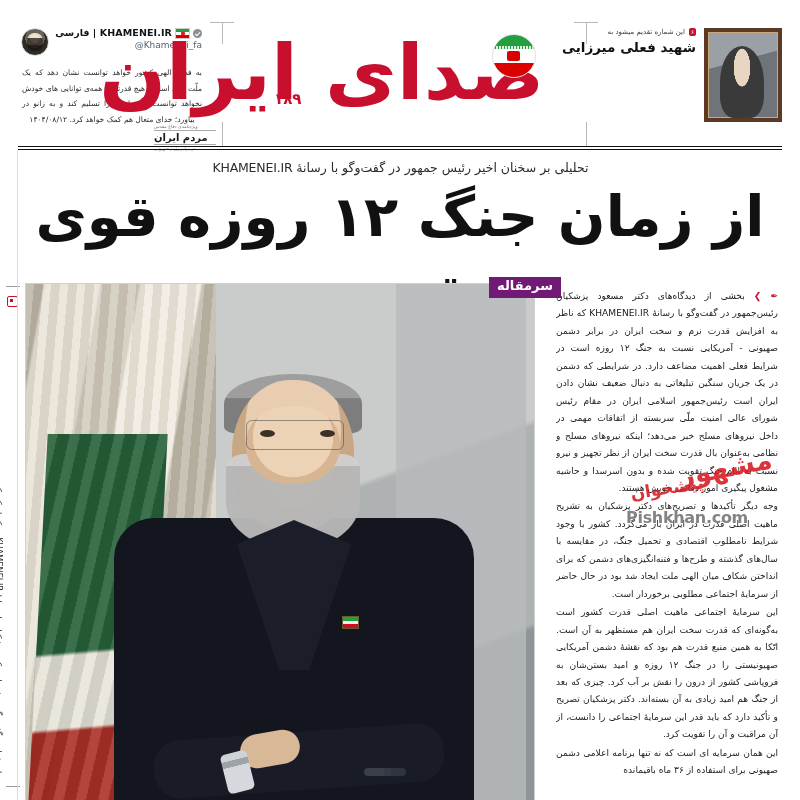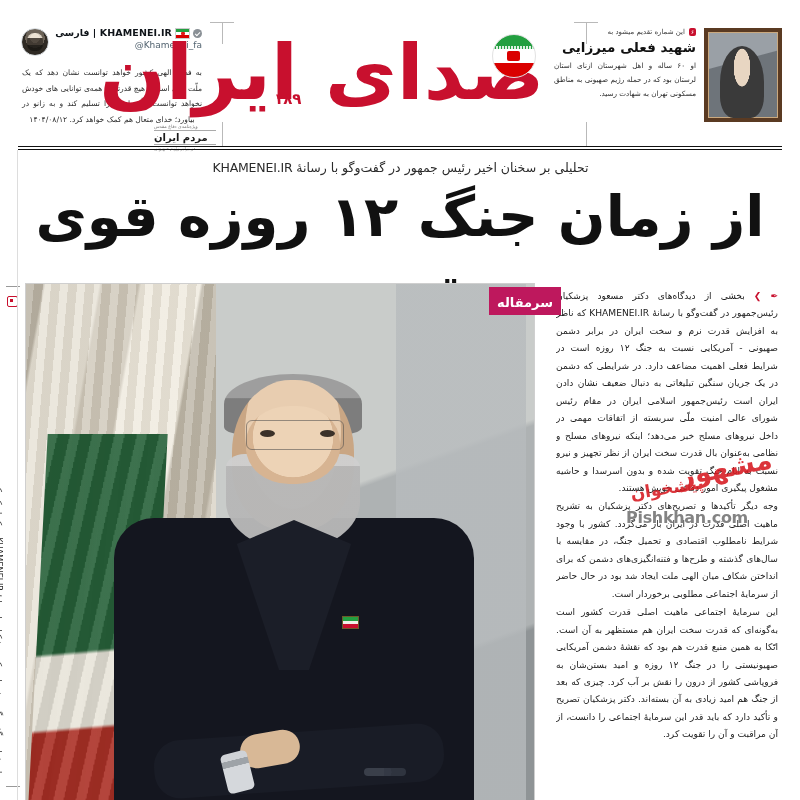--- a/index.html
+++ b/index.html
@@ -154,23 +154,23 @@
   .qr-strip .vtxt{
     position:absolute;left:0;top:22px;width:470px;height:16px;
     transform:rotate(90deg);transform-origin:left top;
     font-size:8.2px;color:#2a2a2a;white-space:nowrap;direction:rtl;text-align:right;
   }
   .qr-mark{position:absolute;left:3px;top:8px;width:9px;height:9px;border:1px solid #c8102e;border-radius:2px;}
   .qr-mark:after{content:"";position:absolute;left:2px;top:2px;width:3px;height:3px;background:#c8102e;}
 
   
   .badge-sarmaghale{
-    position:absolute;right:239px;top:287px;
-    background:#be185d;color:#fff;font-size:13px;font-weight:bold;
-    padding:8px 8px 5px;letter-spacing:-.3px;z-index:5;
+    position:absolute;right:239px;top:277px;
+    background:#701a75;color:#fff;font-size:13px;font-weight:bold;
+    padding:1px 8px 5px;letter-spacing:-.3px;z-index:5;
   }
 
   
   .col{
     position:absolute;right:22px;top:288px;width:222px;height:505px;
     font-size:9.1px;line-height:1.92;color:#1c1c1c;
     text-align:justify;text-align-last:right;direction:rtl;overflow:hidden;
   }
   .col p{margin:0 0 1px;}
   .lead-icon{display:inline-block;color:#c8102e;font-size:9px;font-weight:bold;}
@@ -237,21 +237,20 @@
     </div>
 
     <div class="martyr">
       <div class="martyr-photo"></div>
       <div class="martyr-txt">
         <div class="m-pre">
           <span>این شماره تقدیم میشود به</span>
           <span class="dot">۶</span>
         </div>
         <div class="m-name">شهید فعلی میرزایی</div>
-        <div class="m-desc">او ۶۰ ساله و اهل شهرستان ازنای استان لرستان بود که در حمله رژیم صهیونی به مناطق مسکونی تهران به شهادت رسید.</div>
       </div>
     </div>
   </div>
 
   <div class="rule-top"></div>
   <div class="rule-top2"></div>
 
   <div class="kicker">تحلیلی بر سخنان اخیر رئیس جمهور در گفت‌وگو با رسانهٔ KHAMENEI.IR</div>
   <div class="headline">از زمان جنگ ۱۲ روزه قوی تریم</div>
 
@@ -286,20 +285,21 @@
   <div class="tick tick-h" style="left:6px;top:286px;width:14px;background:#999;"></div>
   <div class="tick tick-h" style="left:6px;top:786px;width:14px;background:#999;"></div>
   <div class="edge-l"></div>
 
   <div class="badge-sarmaghale">سرمقاله</div>
 
   <div class="col">
     <p><span class="lead-icon">✒</span> <span class="chev">❯</span> <span>بخشی از دیدگاه‌های دکتر مسعود پزشکیان رئیس‌جمهور در گفت‌وگو با رسانهٔ KHAMENEI.IR که ناظر به افزایش قدرت نرم و سخت ایران در برابر دشمن صهیونی - آمریکایی نسبت به جنگ ۱۲ روزه است در شرایط فعلی اهمیت مضاعف دارد. در شرایطی که دشمن در یک جریان سنگین تبلیغاتی به دنبال ضعیف نشان دادن ایران است رئیس‌جمهور اسلامی ایران در مقام رئیس شورای عالی امنیت ملّی سربسته از اتفاقات مهمی در داخل نیروهای مسلح خبر می‌دهد؛ اینکه نیروهای مسلح و نظامی به‌عنوان بال قدرت سخت ایران از نظر تجهیز و نیرو نسبت به ایام جنگ تقویت شده و بدون اسرسدا و حاشیه مشغول پیگیری امور دفاعی خویش هستند.</span></p>
     <p>وجه دیگر تأکیدها و تصریح‌های دکتر پزشکیان به تشریح ماهیت اصلی قدرت در ایران باز می‌گردد. کشور با وجود شرایط نامطلوب اقتصادی و تحمیل جنگ، در مقایسه با سال‌های گذشته و طرح‌ها و فتنه‌انگیزی‌های دشمن که برای انداختن شکاف میان الهی ملت ایجاد شد بود در حال حاضر از سرمایهٔ اجتماعی مطلوبی برخوردار است.</p>
     <p>این سرمایهٔ اجتماعی ماهیت اصلی قدرت کشور است به‌گونه‌ای که قدرت سخت ایران هم مستظهر به آن است. اتّکا به همین منبع قدرت هم بود که نقشهٔ دشمن آمریکایی صهیونیستی را در جنگ ۱۲ روزه و امید بستن‌شان به فروپاشی کشور از درون را نقش بر آب کرد. چیزی که بعد از جنگ هم امید زیادی به آن بسته‌اند. دکتر پزشکیان تصریح و تأکید دارد که باید قدر این سرمایهٔ اجتماعی را دانست، از آن مراقبت و آن را تقویت کرد.</p>
+    <p>این همان سرمایه ای است که نه تنها برنامه اعلامی دشمن صهیونی برای استفاده از ۳۶ ماه باقیمانده</p>
   </div>
 
   <div class="watermark">
     <div class="wm-fa">مشهور</div>
     <div class="wm-fa2">پیشخوان</div>
     <div class="wm-en">Pishkhan.com</div>
   </div>
 
 </div>
 

